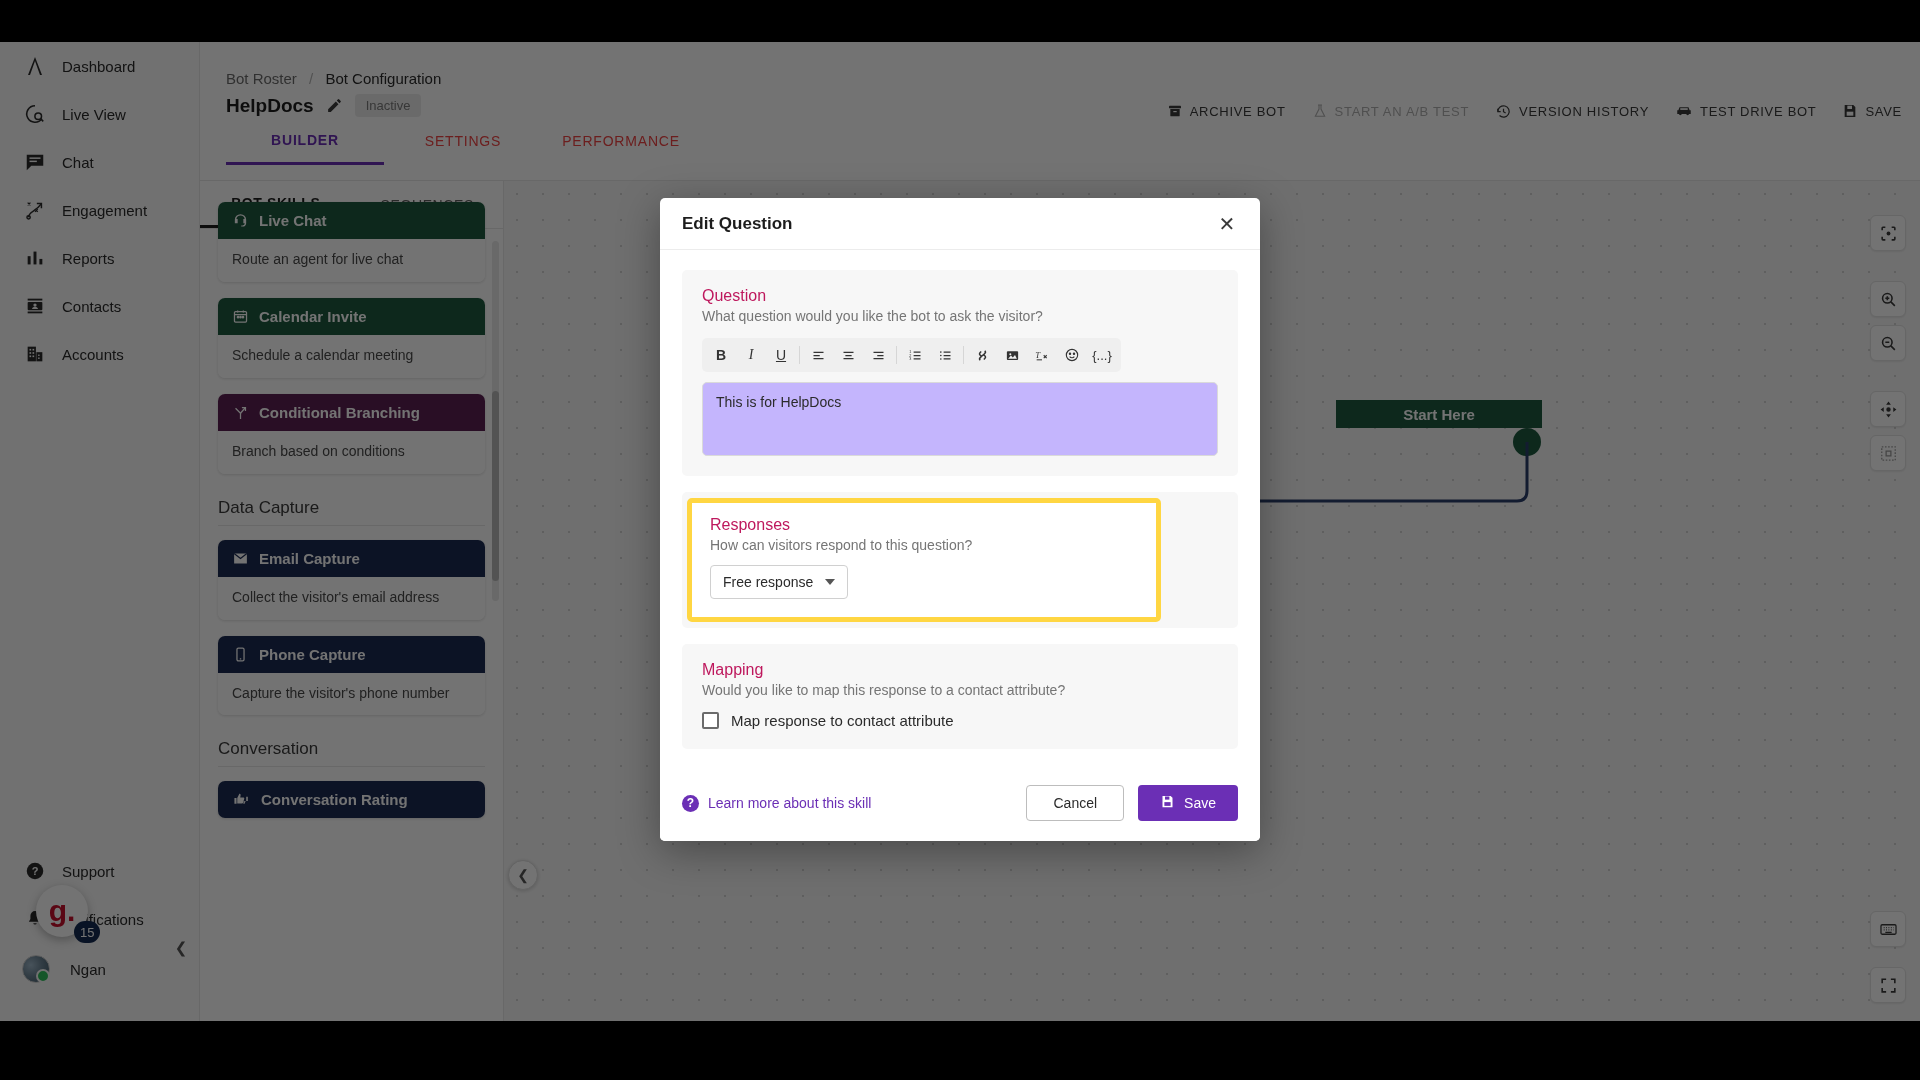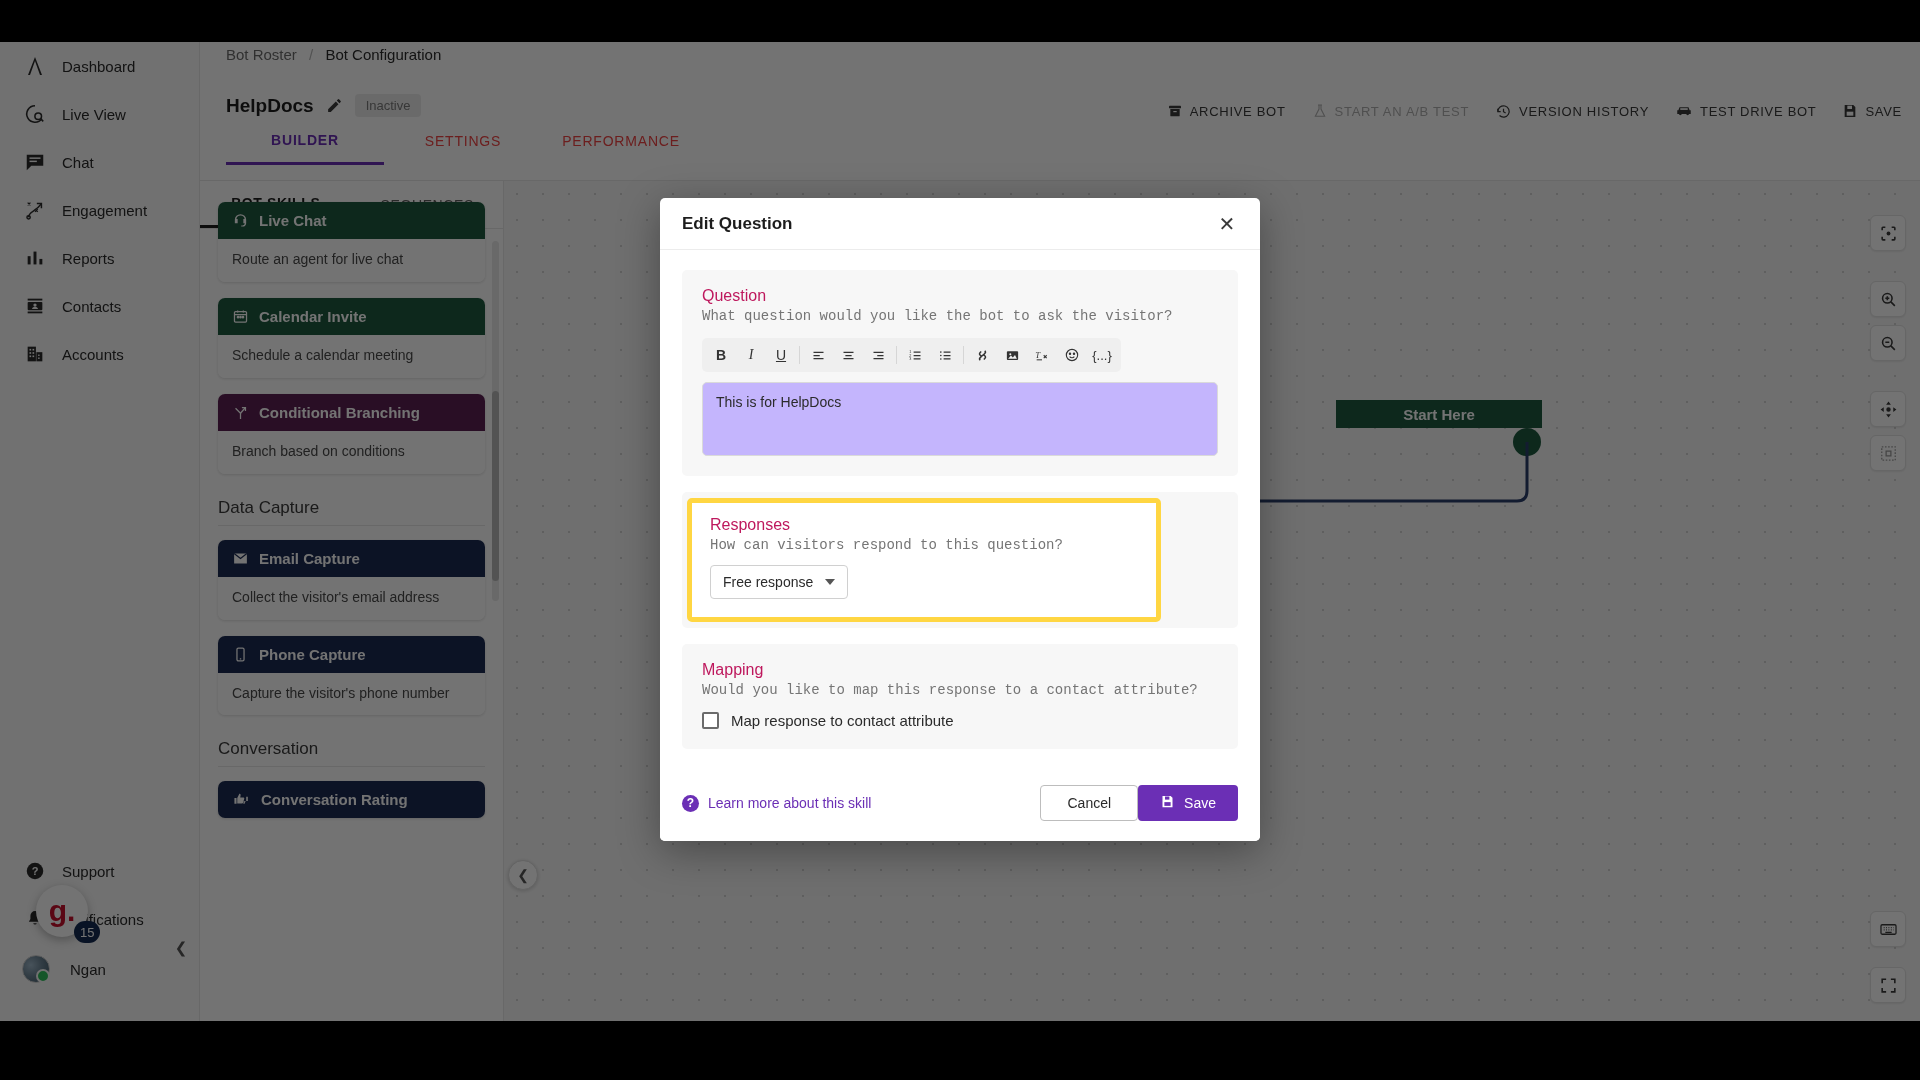--- a/index.html
+++ b/index.html
@@ -49,21 +49,21 @@
     color:#c8102e; font-size:30px; font-weight:700; z-index:20;
   }
   .chat-badge {
     position:absolute; left:74px; bottom:78px; min-width:26px; height:22px; border-radius:11px;
     background:#142b52; color:#fff; font-size:13px;
     display:flex; align-items:center; justify-content:center; padding:0 6px; z-index:21;
   }
 
   
   .mainhead { position:absolute; left:200px; top:42px; right:0; height:139px; background:#fff; }
-  .crumbs { position:absolute; left:26px; top:4px; font-size:15px; color:#6c6c6c; }
+  .crumbs { position:absolute; left:26px; top:28px; font-size:15px; color:#6c6c6c; }
   .crumbs .sep { margin:0 8px; color:#b5b5b5; }
   .crumbs .cur { color:#2b2b2b; }
   .titlerow { position:absolute; left:26px; top:52px; display:flex; align-items:center; gap:12px; }
   .bot-title { font-size:19px; font-weight:700; color:#1d1d1d; }
   .pencil { width:17px; height:17px; color:#3c3c3c; }
   .badge-inactive {
     background:#ececec; color:#7a7a7a; font-size:13px;
     padding:4px 11px; border-radius:4px;
   }
   .maintabs { position:absolute; left:26px; bottom:16px; display:flex; height:48px; }
@@ -153,21 +153,21 @@
   }
   .modal-head {
     height:52px; display:flex; align-items:center; justify-content:space-between;
     padding:0 22px; border-bottom:1px solid #ececec;
   }
   .modal-title { font-size:17px; font-weight:700; color:#1d1d1d; }
   .modal-x { width:22px; height:22px; display:flex; align-items:center; justify-content:center; color:#3a3a3a; font-size:20px; }
   .modal-body { padding:20px 22px 6px; background:#fff; max-height:540px; }
   .sectionbox { background:#f7f7f7; border-radius:5px; padding:17px 20px 20px; margin-bottom:16px; }
   .sec-h { font-size:16px; color:#be185d; margin-bottom:3px; }
-  .sec-sub { font-size:14px; color:#757575; margin-bottom:14px;font-family:Liberation Mono, monospace; }
+  .sec-sub { font-size:14px; color:#757575; margin-bottom:14px; }
 
   .rte-toolbar {
     display:flex; align-items:center; background:#efefef; border-radius:5px;
     padding:4px 4px; width:fit-content; gap:0;
   }
   .rte-btn {
     width:30px; height:26px; display:flex; align-items:center; justify-content:center;
     color:#333; font-size:14px;
   }
   .rte-div { width:1px; height:18px; background:#d6d6d6; margin:0 3px; }
@@ -191,21 +191,21 @@
   .checkbox { width:17px; height:17px; border:2px solid #6b6b6b; border-radius:2px; background:#fff; }
   .checklabel { font-size:15px; color:#2b2b2b; }
 
   .modal-foot {
     display:flex; align-items:center; justify-content:space-between;
     padding:14px 22px 20px; background:#fff;
   }
   .learnlink { display:flex; align-items:center; gap:9px; font-size:14px; color:#6b2fb5; }
   .qmark { width:17px; height:17px; border-radius:50%; background:#6b2fb5; color:#fff;
            font-size:12px; display:flex; align-items:center; justify-content:center; font-weight:700; }
-  .footbtns { display:flex; align-items:center; }
+  .footbtns { display:flex; align-items:center; gap:14px; }
   .btn-cancel {
     border:1px solid #bdbdbd; background:#fff; border-radius:4px;
     padding:9px 26px; font-size:14px; color:#2b2b2b;
   }
   .btn-save {
     background:#6b2fb5; color:#fff; border-radius:4px;
     padding:9px 22px; font-size:14px; display:flex; align-items:center; gap:9px;
   }
 </style>
 </head>

